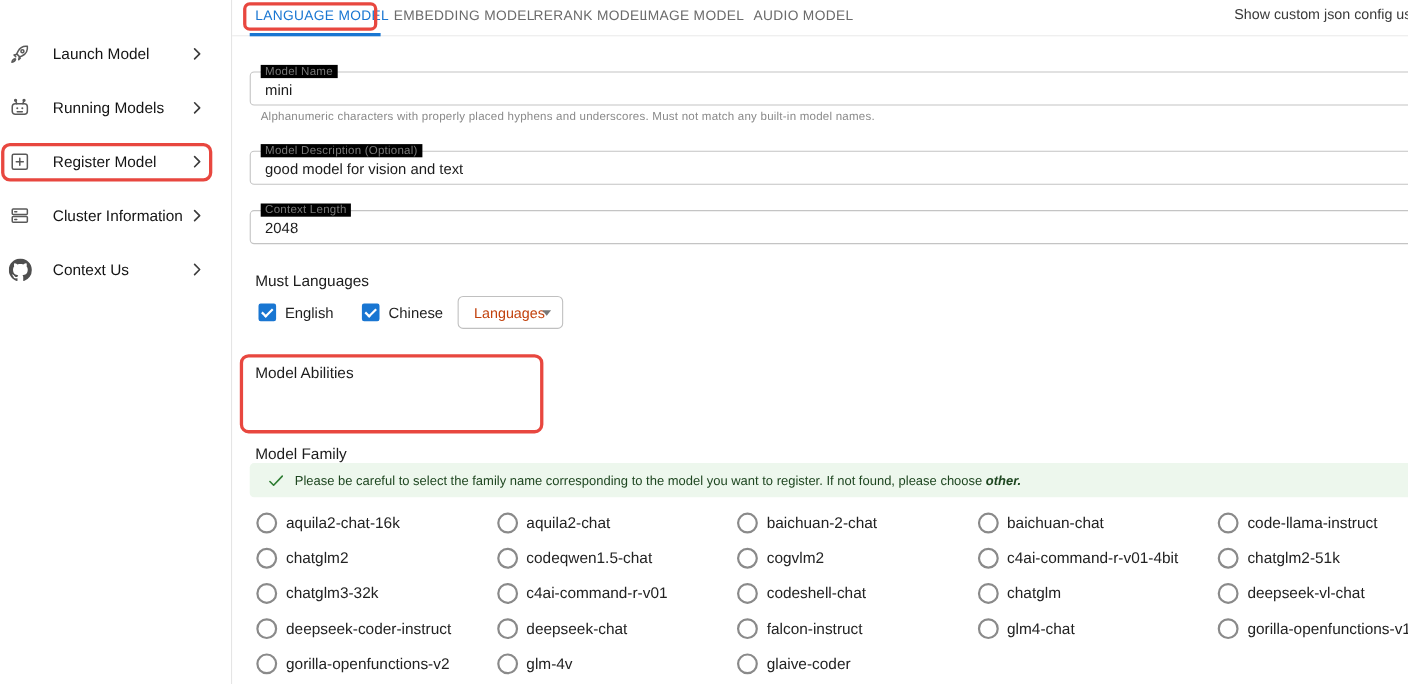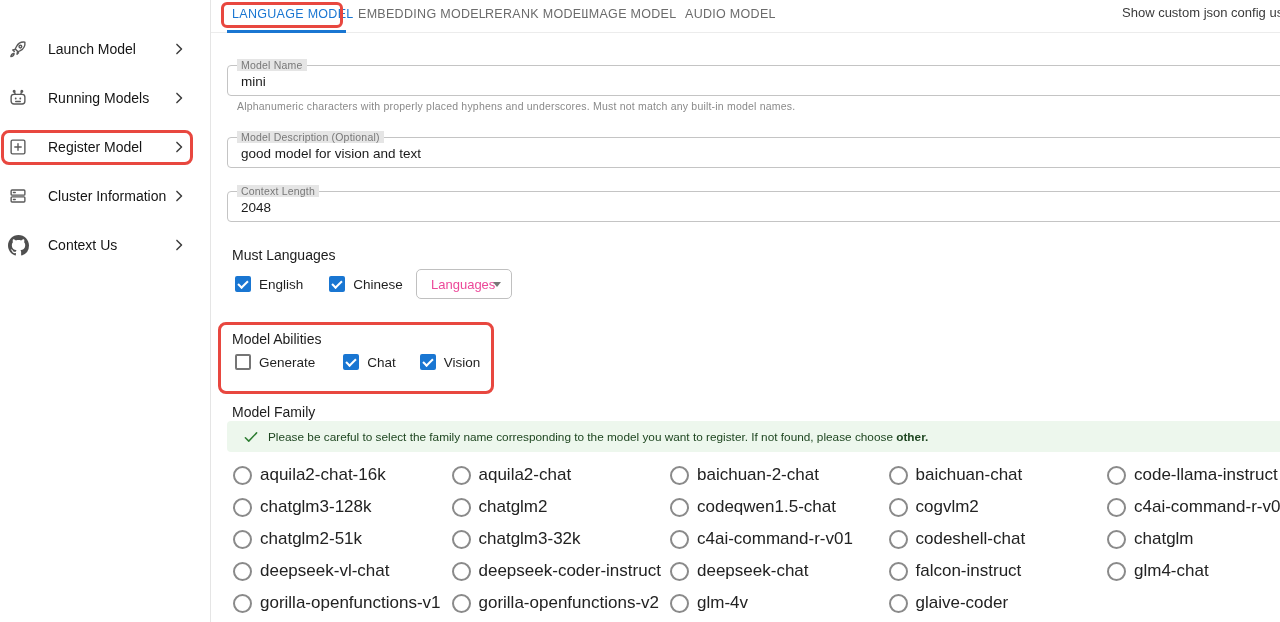--- a/index.html
+++ b/index.html
@@ -20,45 +20,45 @@
   .redbox.tab-box { left:221px; top:2px; width:116px; height:20px; border-radius:6px; }
   .redbox.abilities-box { left:218px; top:322px; width:270px; height:66px; border-radius:8px; }
   
   .tabbar-divider { position:absolute; left:211px; top:32px; width:1069px; height:1px; background:#ececec; }
   .tab { position:absolute; top:7px; font-size:12.5px; font-weight:500; letter-spacing:.3px; color:#6b6b6b; cursor:pointer; white-space:nowrap; }
   .tab.selected { color:#1976d2; }
   .tab-indicator { position:absolute; left:227px; top:30px; width:119px; height:3px; background:#1976d2; }
   .show-config { position:absolute; left:1122px; top:5px; font-size:13px; color:#3a3a3a; white-space:nowrap; cursor:pointer; }
   
   .field { position:absolute; left:227px; width:1070px; height:31px; border:1px solid #c4c4c4; border-radius:4px; background:#fff; box-sizing:border-box; }
-  .field .float-label { position:absolute; top:-7px; left:9px; background:#e5e5e5; padding:0 4px; font-size:10.5px; color:#787878; letter-spacing:.2px; }
+  .field .float-label { position:absolute; top:-7px; left:9px; background:#000000; padding:0 4px; font-size:10.5px; color:#787878; letter-spacing:.2px; }
   .field input { position:absolute; left:0; top:0; width:100%; height:100%; border:none; outline:none; background:transparent; padding:2px 0 0 13px; font-size:13.5px; color:#1b1b1b; font-family:"Liberation Sans", sans-serif; box-sizing:border-box; }
   .helper { position:absolute; left:237px; top:100px; font-size:10.5px; color:#8a8a8a; letter-spacing:.2px; }
   
   .section-title { position:absolute; left:232px; font-size:14px; color:#1c1c1c; }
   
   .cb-row { position:absolute; display:flex; align-items:center; }
   .cb { width:16px; height:16px; border:2px solid #757575; border-radius:2px; background:#fff; box-sizing:border-box; display:flex; align-items:center; justify-content:center; cursor:pointer; flex:0 0 auto; }
   .cb.checked { border-color:#1976d2; background:#1976d2; }
   .cb.checked::after { content:""; width:8px; height:4px; border-left:2px solid #fff; border-bottom:2px solid #fff; transform:rotate(-45deg) translate(0.5px,-0.5px); }
   .cb-label { font-size:13.5px; color:#1f1f1f; margin-left:8px; margin-right:26px; }
   
   .lang-select { position:absolute; left:416px; top:269px; width:96px; height:30px; border:1px solid #c0c0c0; border-radius:5px; background:#fff; box-sizing:border-box; display:flex; align-items:center; cursor:pointer; }
-  .lang-select .sel-text { font-size:13px; color:#ec4899; margin-left:14px; }
+  .lang-select .sel-text { font-size:13px; color:#c2410c; margin-left:14px; }
   .lang-select .caret { position:absolute; right:10px; width:0; height:0; border-left:4.5px solid transparent; border-right:4.5px solid transparent; border-top:5px solid #777; }
   
   .alert { position:absolute; left:227px; top:421px; width:1070px; height:31px; background:#edf7ed; border-radius:4px; display:flex; align-items:center; box-sizing:border-box; }
   .alert .alert-icon { margin-left:15px; width:18px; height:18px; flex:0 0 auto; }
   .alert .alert-msg { margin-left:8px; font-size:11.8px; color:#1e4620; }
-  .alert .alert-msg b { }
+  .alert .alert-msg b { font-style:italic; }
   
   .radio-grid { position:absolute; left:227px; top:459px; display:grid; grid-template-columns:repeat(5, 218.5px); grid-auto-rows:32px; }
   .radio-item { display:flex; align-items:center; padding-left:6px; cursor:pointer; }
   .radio { width:19px; height:19px; border:2px solid #8a8a8a; border-radius:50%; background:#fff; box-sizing:border-box; flex:0 0 auto; }
-  .radio-label { margin-left:8px; font-size:17px; color:#222; white-space:nowrap; }
+  .radio-label { margin-left:8px; font-size:14px; color:#222; white-space:nowrap; }
   
   .lineicon { stroke:#595959; fill:none; stroke-width:1.5; stroke-linecap:round; stroke-linejoin:round; }
 </style>
 </head>
 <body>
 
 <div class="app">
 
   <div class="sidebar">
 
@@ -178,28 +178,20 @@
     <span class="cb-label">English</span>
     <span class="cb checked"></span>
     <span class="cb-label">Chinese</span>
   </div>
   <div class="lang-select">
     <span class="sel-text">Languages</span>
     <span class="caret"></span>
   </div>
 
   <div class="section-title" style="top:331px">Model Abilities</div>
-  <div class="cb-row" style="left:235px; top:354px">
-    <span class="cb"></span>
-    <span class="cb-label" style="margin-right:28px">Generate</span>
-    <span class="cb checked"></span>
-    <span class="cb-label" style="margin-right:24px">Chat</span>
-    <span class="cb checked"></span>
-    <span class="cb-label">Vision</span>
-  </div>
 
   <div class="section-title" style="top:404px">Model Family</div>
   <div class="alert">
     <span class="alert-icon">
       <svg width="18" height="18" viewBox="0 0 24 24" fill="none" stroke="#2e7d32" stroke-width="2" stroke-linecap="round" stroke-linejoin="round">
           <path d="M4.5 13l4.5 4.5L19.5 6.5"></path>
         </svg>
     </span>
     <span class="alert-msg">
       <span>Please be careful to select the family name corresponding to the model you want to register. If not found, please choose</span>
@@ -223,24 +215,20 @@
     <label class="radio-item">
         <span class="radio"></span>
         <span class="radio-label">baichuan-chat</span>
       </label>
     <label class="radio-item">
         <span class="radio"></span>
         <span class="radio-label">code-llama-instruct</span>
       </label>
     <label class="radio-item">
         <span class="radio"></span>
-        <span class="radio-label">chatglm3-128k</span>
-      </label>
-    <label class="radio-item">
-        <span class="radio"></span>
         <span class="radio-label">chatglm2</span>
       </label>
     <label class="radio-item">
         <span class="radio"></span>
         <span class="radio-label">codeqwen1.5-chat</span>
       </label>
     <label class="radio-item">
         <span class="radio"></span>
         <span class="radio-label">cogvlm2</span>
       </label>

